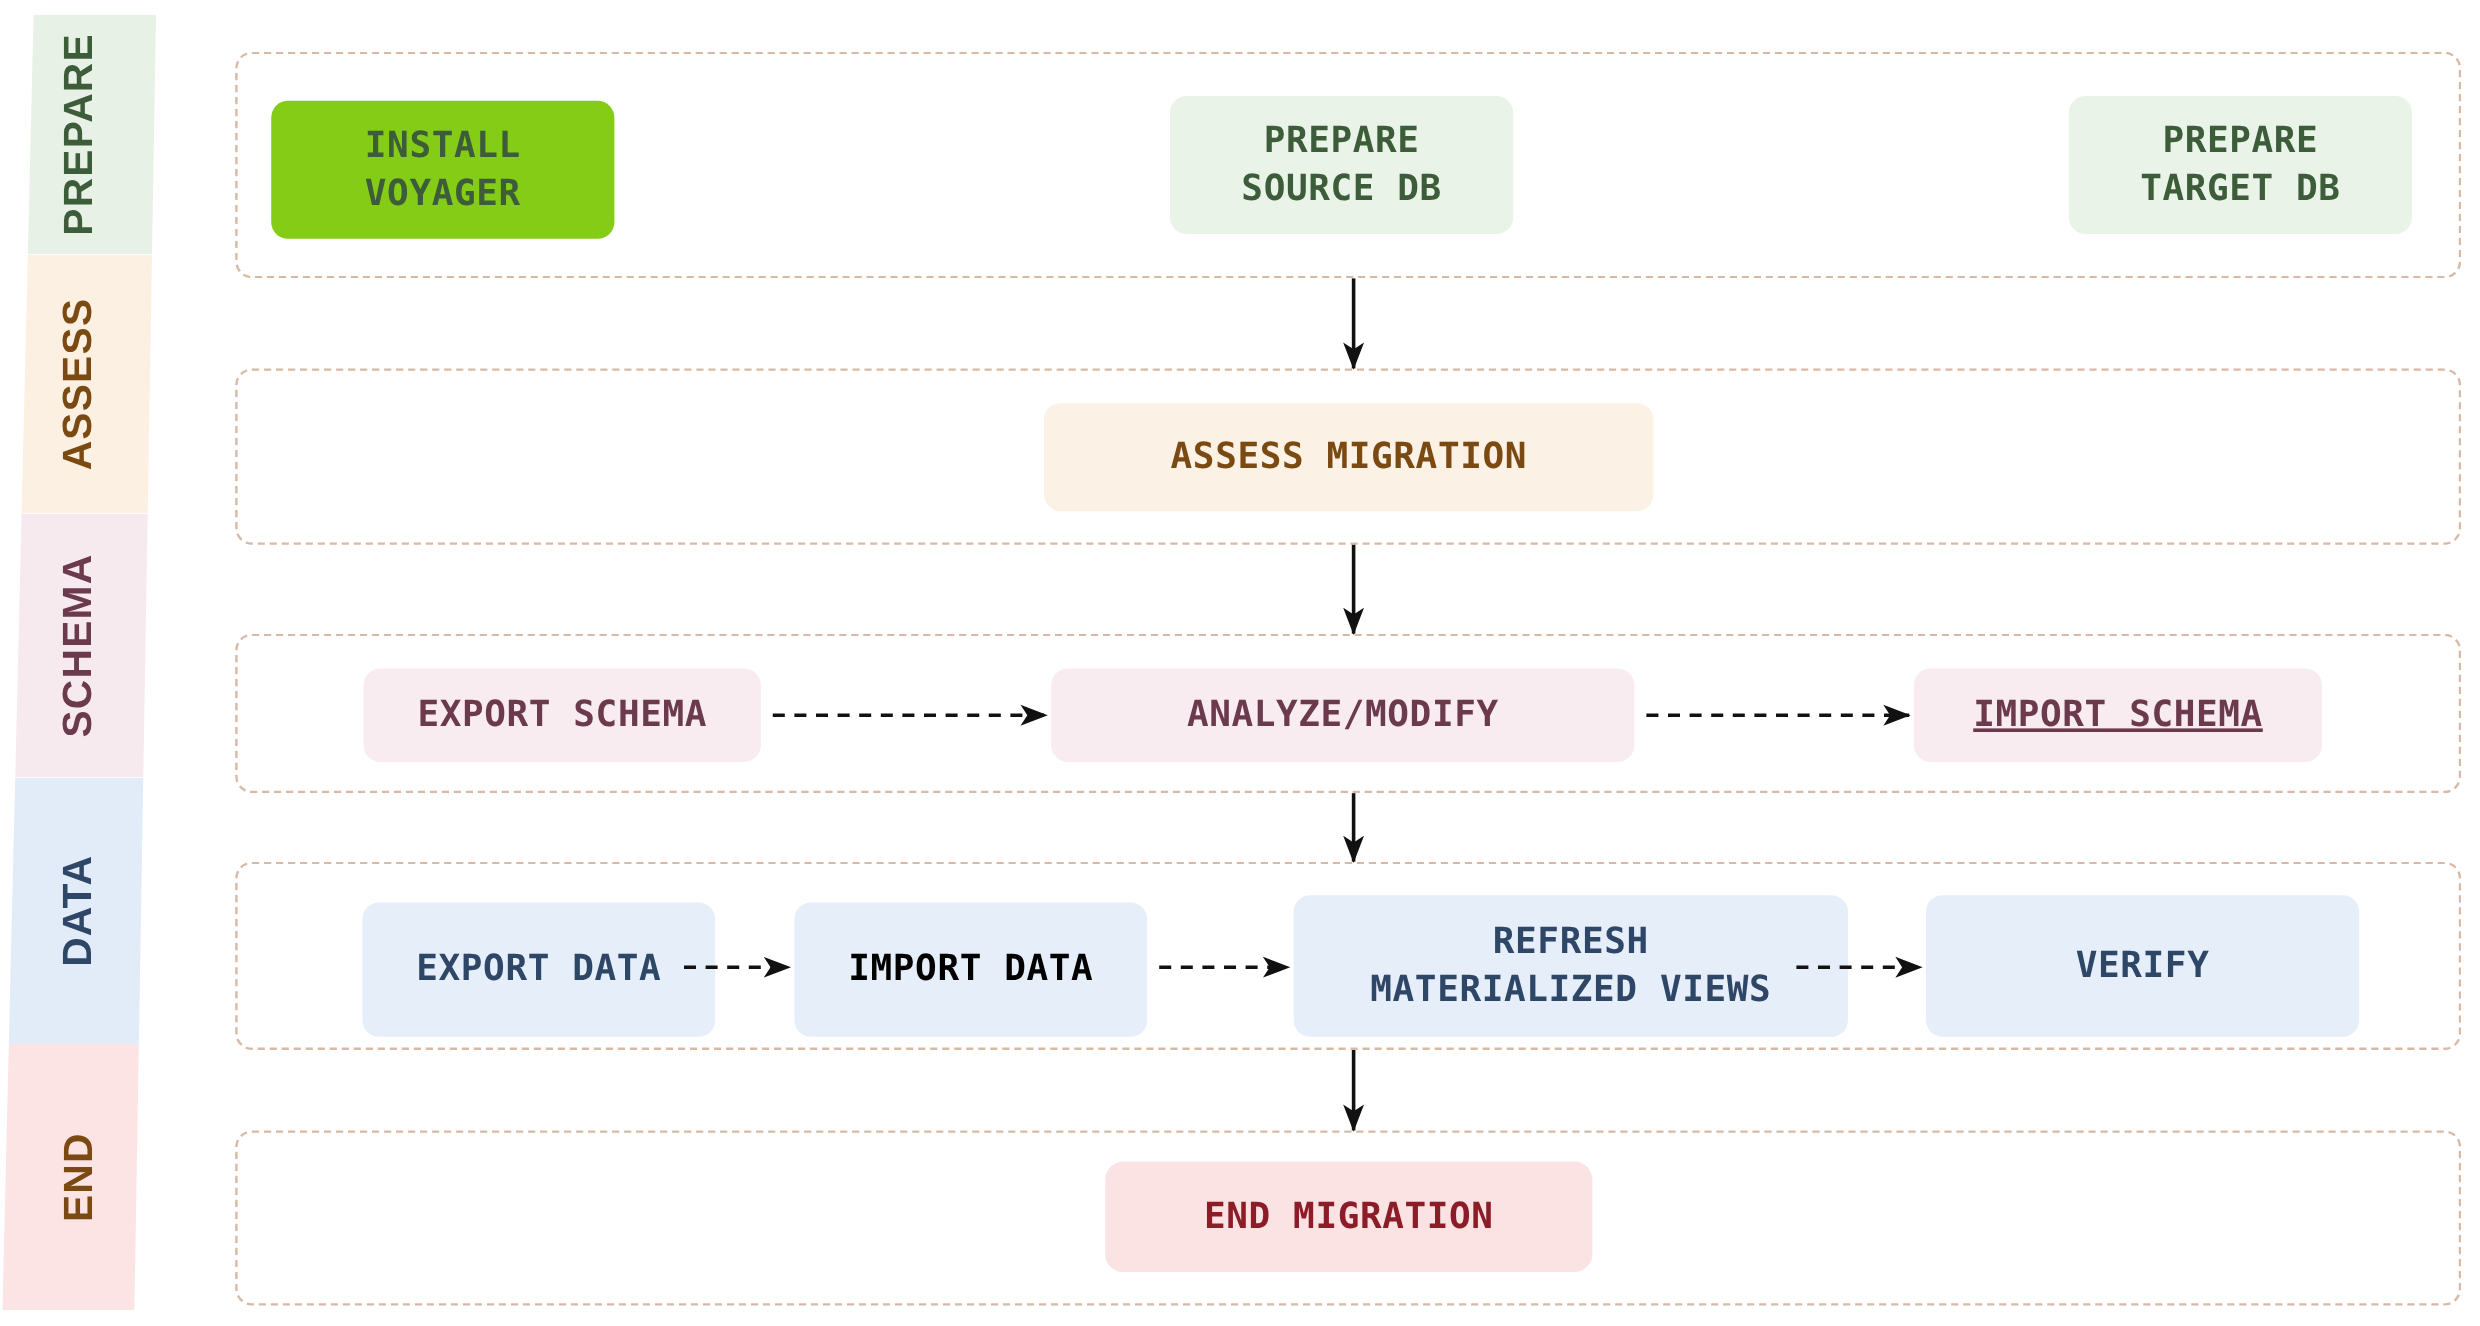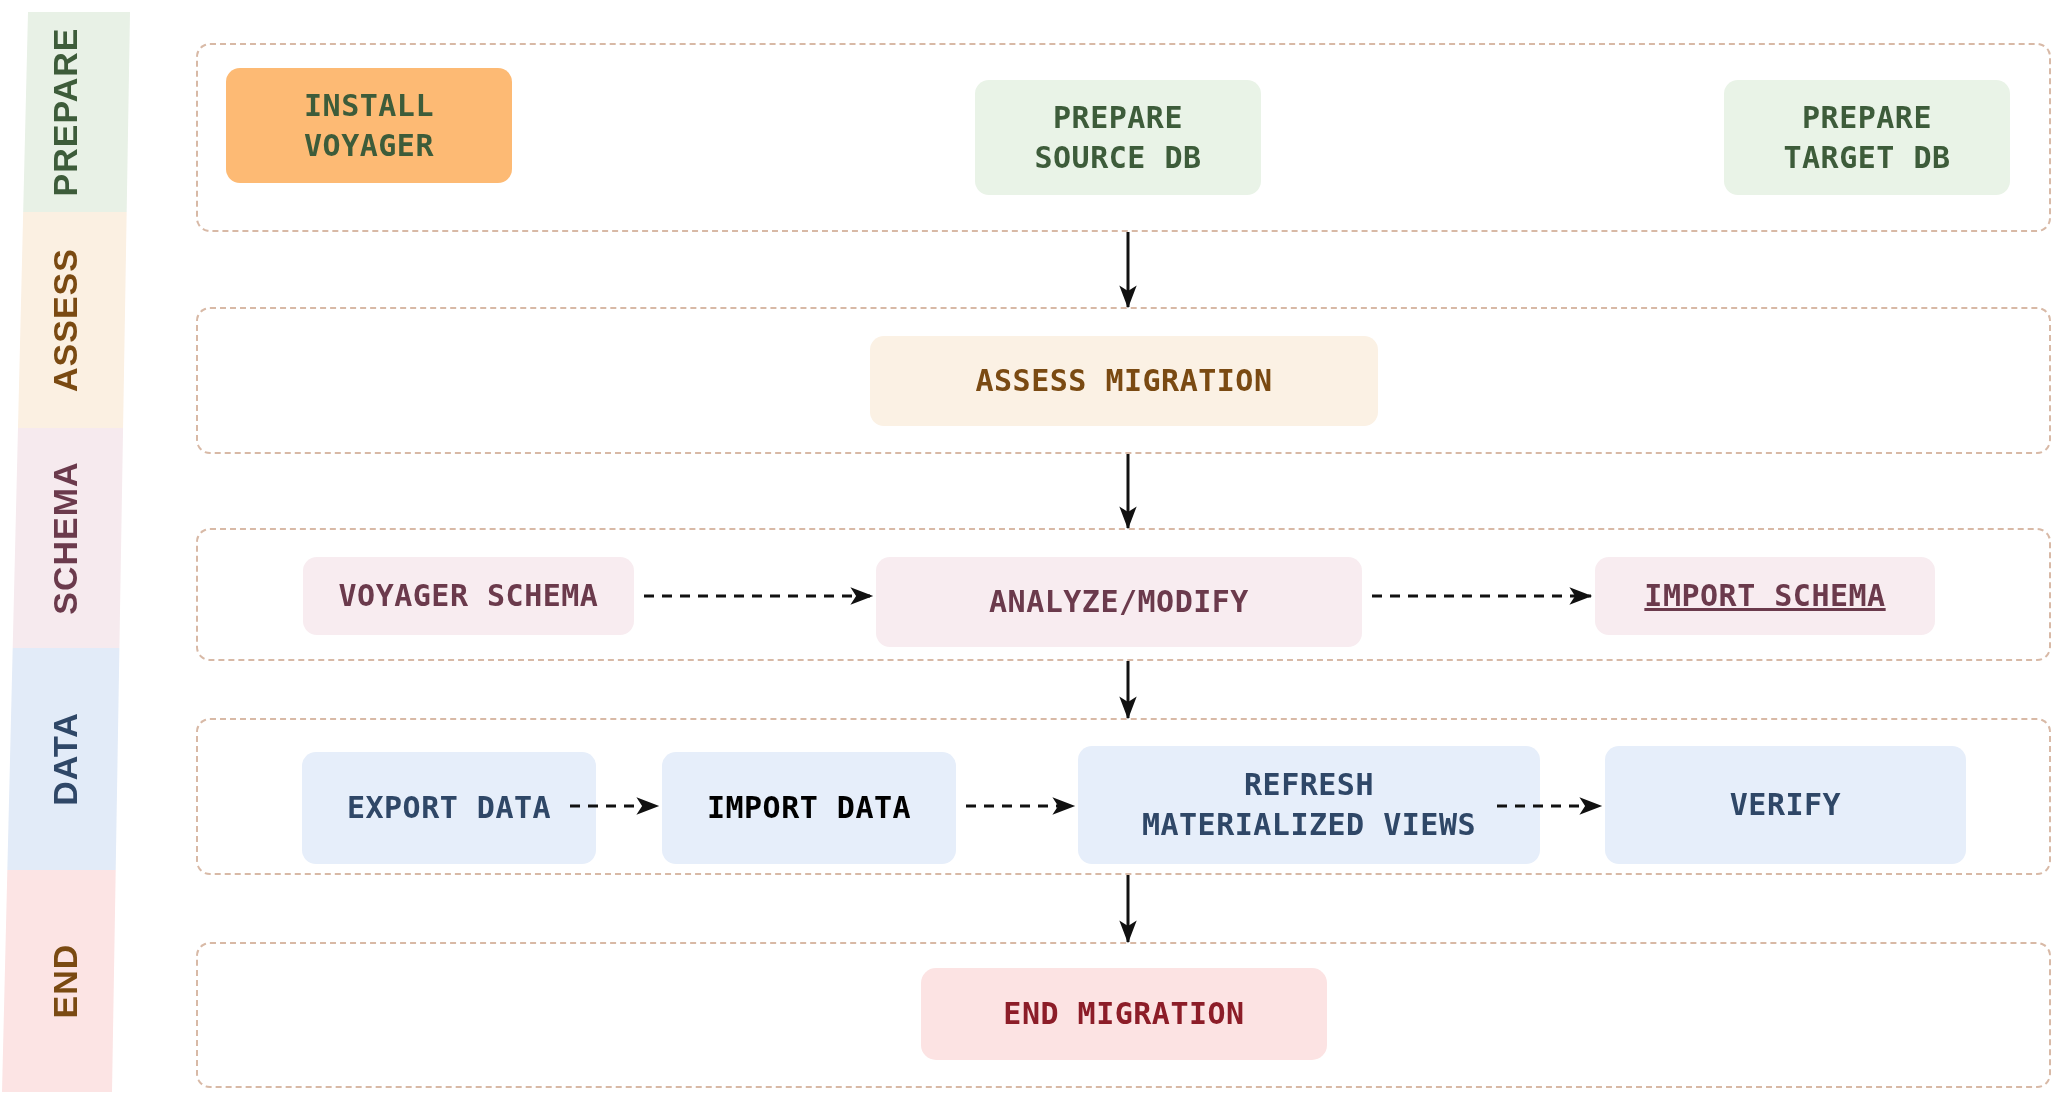--- a/index.html
+++ b/index.html
@@ -106,29 +106,29 @@
 
   <div id="row-layer">
       <div class="row-container" style="left: 196px; top: 43px; width: 1855px; height: 189px; border-color: rgb(216, 185, 166);"></div>
       <div class="row-container" style="left: 196px; top: 307px; width: 1855px; height: 147px; border-color: rgb(216, 185, 166);"></div>
       <div class="row-container" style="left: 196px; top: 528px; width: 1855px; height: 133px; border-color: rgb(216, 185, 166);"></div>
       <div class="row-container" style="left: 196px; top: 718px; width: 1855px; height: 157px; border-color: rgb(216, 185, 166);"></div>
       <div class="row-container" style="left: 196px; top: 942px; width: 1855px; height: 146px; border-color: rgb(216, 185, 166);"></div>
     </div>
 
   <div id="node-layer">
-      <div class="node" style="left: 226px; top: 68px; width: 286px; height: 115px; background: #fdba74; color: rgb(61, 92, 58);">INSTALL
+      <div class="node" style="left: 226px; top: 84px; width: 286px; height: 115px; background: #84cc16; color: rgb(61, 92, 58);">INSTALL
 VOYAGER</div>
       <div class="node" style="left: 975px; top: 80px; width: 286px; height: 115px; background: rgb(233, 243, 231); color: rgb(61, 92, 58);">PREPARE
 SOURCE DB</div>
       <div class="node" style="left: 1724px; top: 80px; width: 286px; height: 115px; background: rgb(233, 243, 231); color: rgb(61, 92, 58);">PREPARE
 TARGET DB</div>
       <div class="node" style="left: 870px; top: 336px; width: 508px; height: 90px; background: rgb(251, 241, 228); color: rgb(122, 74, 18);">ASSESS MIGRATION</div>
-      <div class="node" style="left: 303px; top: 557px; width: 331px; height: 78px; background: rgb(248, 236, 240); color: rgb(107, 58, 76);">VOYAGER SCHEMA</div>
-      <div class="node" style="left: 876px; top: 557px; width: 486px; height: 90px; background: rgb(248, 236, 240); color: rgb(107, 58, 76); text-align: right;">ANALYZE/MODIFY</div>
+      <div class="node" style="left: 303px; top: 557px; width: 331px; height: 78px; background: rgb(248, 236, 240); color: rgb(107, 58, 76);">EXPORT SCHEMA</div>
+      <div class="node" style="left: 876px; top: 557px; width: 486px; height: 78px; background: rgb(248, 236, 240); color: rgb(107, 58, 76); text-align: right;">ANALYZE/MODIFY</div>
       <div class="node" style="left: 1595px; top: 557px; width: 340px; height: 78px; background: rgb(248, 236, 240); color: rgb(107, 58, 76); text-decoration: underline;">IMPORT SCHEMA</div>
       <div class="node" style="left: 266px; top: 752px; width: 294px; height: 112px; background: rgb(230, 238, 250); color: rgb(47, 71, 103); margin-left: 36px;">EXPORT DATA</div>
       <div class="node" style="left: 662px; top: 752px; width: 294px; height: 112px; background: rgb(230, 238, 250); color: #000000;">IMPORT DATA</div>
       <div class="node" style="left: 1078px; top: 746px; width: 462px; height: 118px; background: rgb(230, 238, 250); color: rgb(47, 71, 103); text-align: center;">REFRESH
 MATERIALIZED VIEWS</div>
       <div class="node" style="left: 1605px; top: 746px; width: 361px; height: 118px; background: rgb(230, 238, 250); color: rgb(47, 71, 103);">VERIFY</div>
       <div class="node" style="left: 921px; top: 968px; width: 406px; height: 92px; background: rgb(252, 227, 227); color: rgb(140, 29, 40); border-radius: 15px;">END MIGRATION</div>
     </div>
 
   <svg id="arrow-layer" viewBox="0 0 2067 1105" xmlns="http://www.w3.org/2000/svg">

